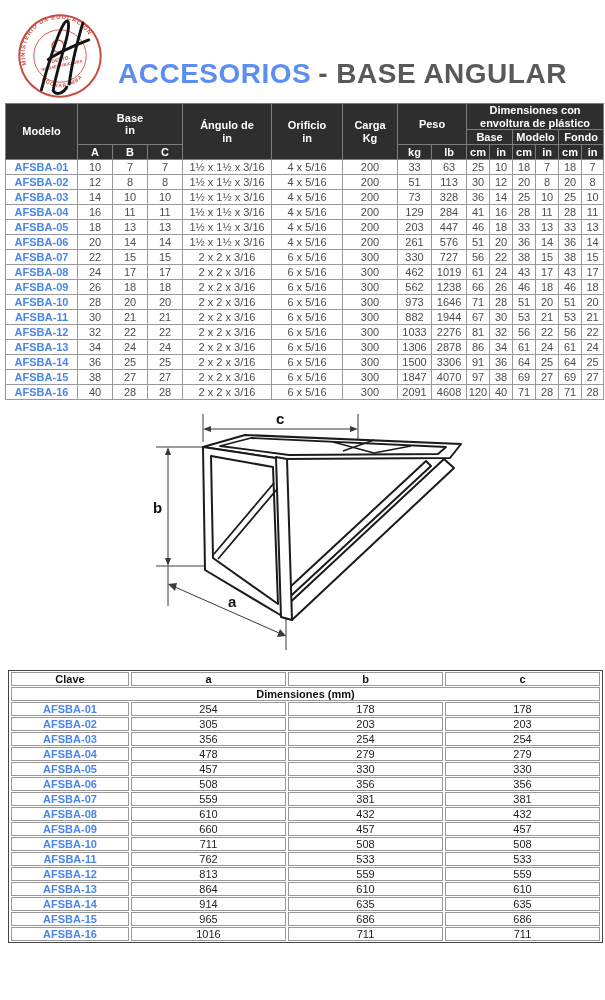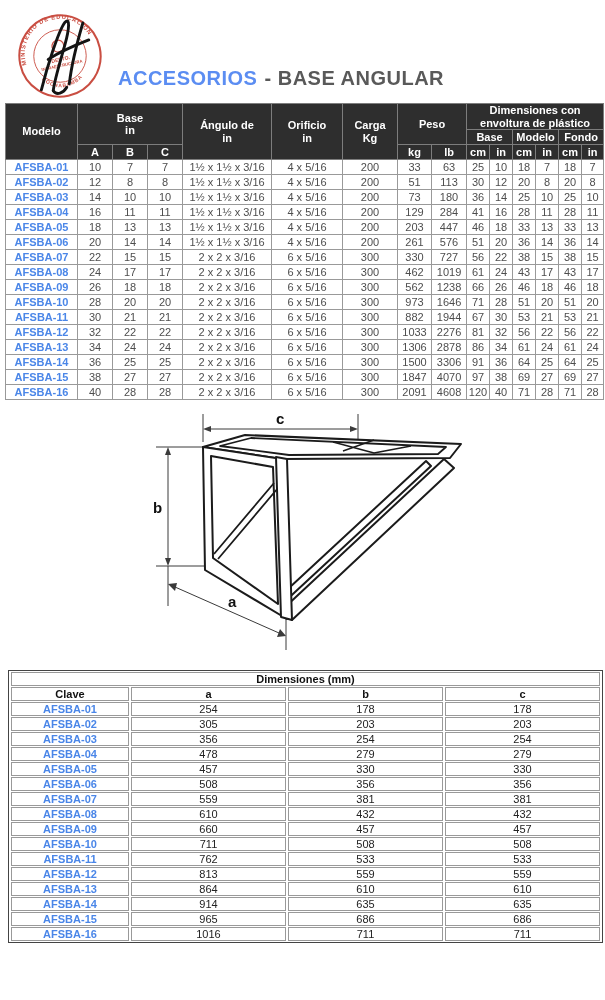--- a/index.html
+++ b/index.html
@@ -7,21 +7,21 @@
     --header-bg:#2e2e2e; --stamp-red:#c43b2e; --body-text:#4d4d4d;
     --dim-text:#222222; --border-gray:#999999;
   }
   *{box-sizing:border-box;}
   html,body{margin:0;padding:0;background:#ffffff;}
   body{width:605px;height:1000px;font-family:"Liberation Sans",sans-serif;overflow:hidden;}
 
   
   .hdr{display:flex;align-items:flex-end;padding:12px 0 0 16px;height:100px;}
   .stamp{width:88px;height:88px;flex:0 0 88px;position:relative;}
-  .title{margin:4px 0 10px 14px;font-size:20px;font-weight:bold;letter-spacing:.5px;white-space:nowrap;}
+  .title{margin:4px 0 10px 14px;font-size:28px;font-weight:bold;letter-spacing:.5px;white-space:nowrap;}
   .title .t1{color:var(--title-blue);}
   .title .t2{color:var(--title-gray);margin-left:7px;}
 
   
   table.spec{border-collapse:collapse;table-layout:fixed;width:598px;margin:3px 0 0 5px;}
   table.spec th,table.spec td{border:1px solid var(--border-gray);padding:0;text-align:center;vertical-align:middle;}
   table.spec thead th{background:var(--header-bg);color:#ffffff;font-size:11px;font-weight:bold;border-color:#7d7d7d;line-height:1.15;}
   table.spec thead tr:nth-child(1) th{height:26px;}
   table.spec thead tr:nth-child(2) th,table.spec thead tr:nth-child(3) th{height:15px;}
   table.spec .pre{white-space:pre-line;}
@@ -166,21 +166,21 @@
       </tr>
       <tr>
         <td class="model">AFSBA-03</td>
         <td>14</td>
         <td>10</td>
         <td>10</td>
         <td>1½ x 1½ x 3/16</td>
         <td>4 x 5/16</td>
         <td>200</td>
         <td>73</td>
-        <td>180</td>
+        <td>328</td>
         <td>36</td>
         <td>14</td>
         <td>25</td>
         <td>10</td>
         <td>25</td>
         <td>10</td>
       </tr>
       <tr>
         <td class="model">AFSBA-04</td>
         <td>16</td>
@@ -445,28 +445,28 @@
 
 <table class="dims">
   <colgroup>
     <col style="width:118px">
       <col style="width:155px">
       <col style="width:155px">
       <col style="width:155px">
   </colgroup>
   <thead>
     <tr>
-      <th colspan="4">Dimensiones (mm)</th>
-    </tr>
-    <tr>
       <th>Clave</th>
       <th>a</th>
       <th>b</th>
       <th>c</th>
     </tr>
+    <tr>
+      <th colspan="4">Dimensiones (mm)</th>
+    </tr>
   </thead>
   <tbody>
       <tr>
         <td class="model">AFSBA-01</td>
         <td>254</td>
         <td>178</td>
         <td>178</td>
       </tr>
       <tr>
         <td class="model">AFSBA-02</td>

